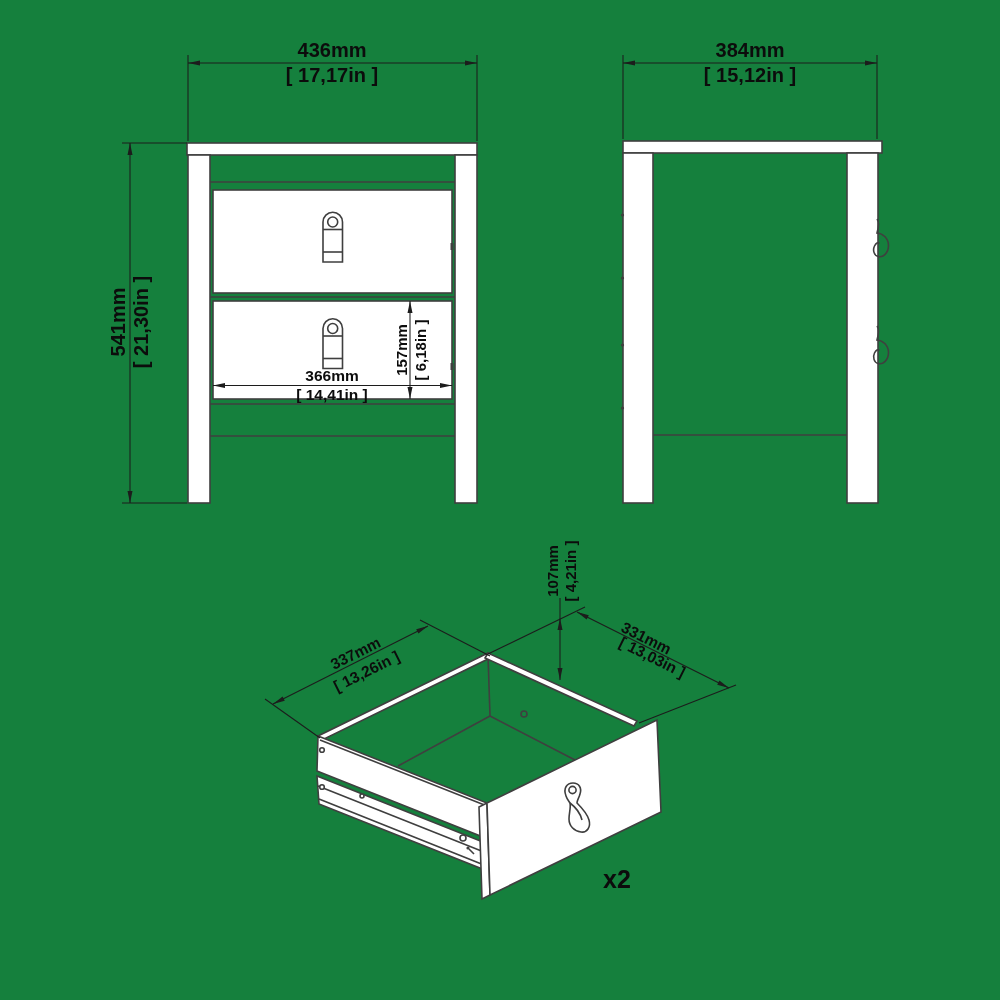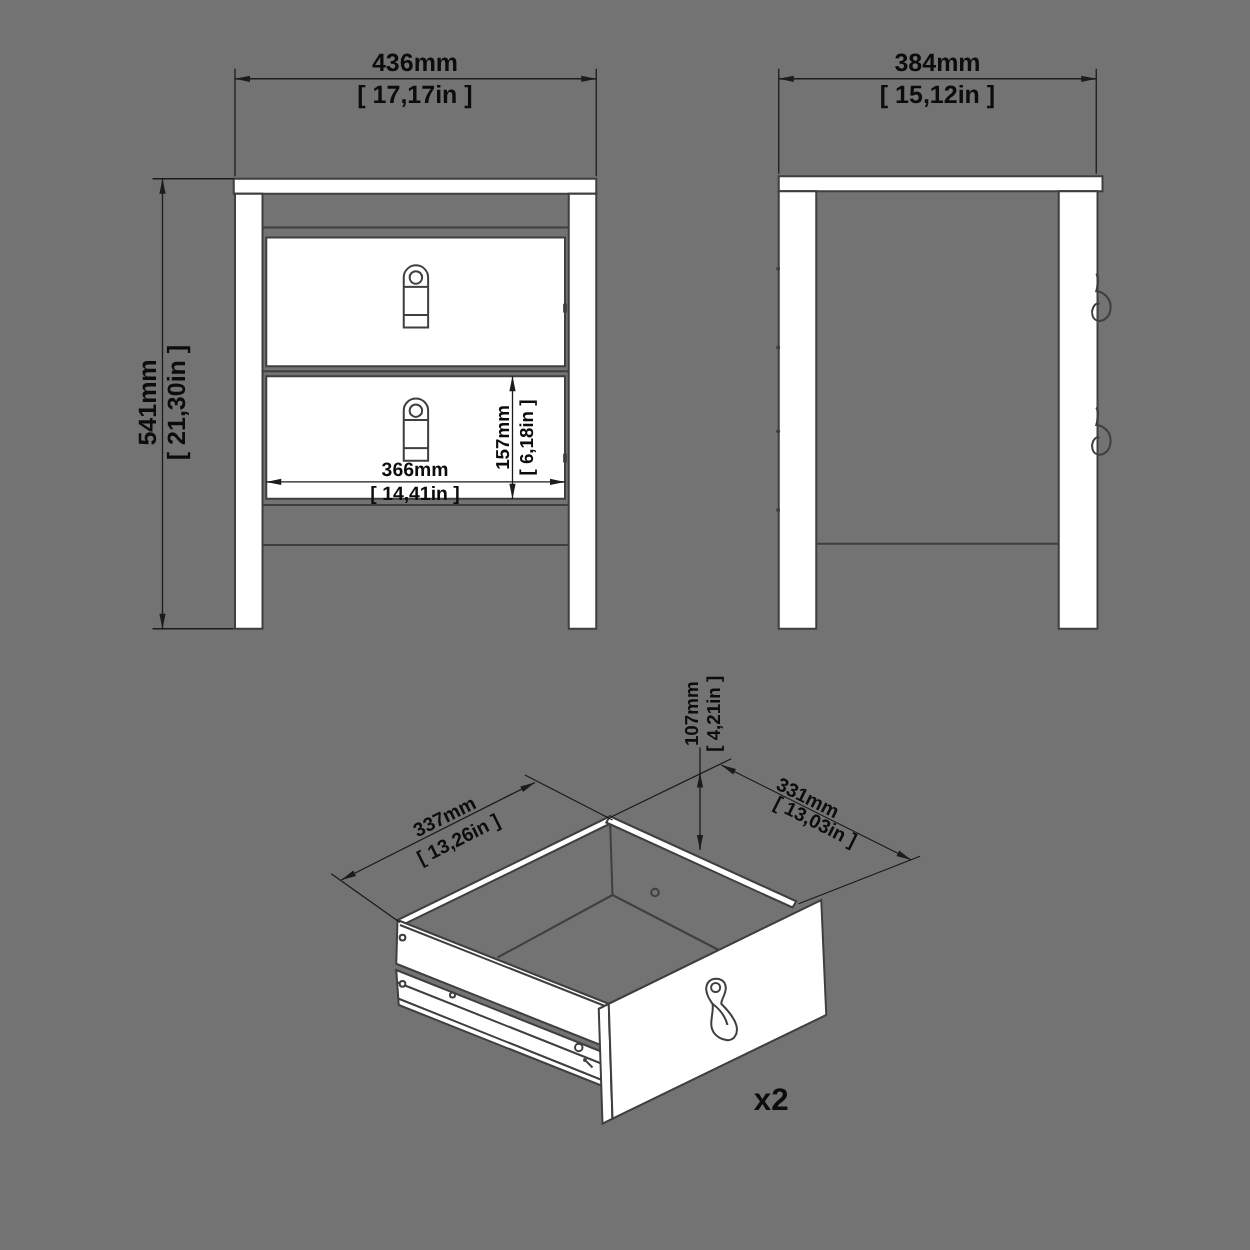--- a/index.html
+++ b/index.html
@@ -1,16 +1,16 @@
 <!DOCTYPE html>
 <html><head>
 <meta charset="utf-8">
 <style>
   html,body{margin:0;padding:0;background:#ffffff;}
-  .sheet{position:relative;width:1000px;height:1000px;background:#737373;overflow:hidden;
+  .sheet{position:relative;width:1000px;height:1000px;background:#15803d;overflow:hidden;
          font-family:"Liberation Sans","DejaVu Sans",sans-serif;text-decoration:underline;}
   svg{position:absolute;left:0;top:0;}
   svg text{font-family:"Liberation Sans","DejaVu Sans",sans-serif;font-weight:700;fill:#0c0c0c;}
   .obj{stroke:#3f3f3f;stroke-width:1.6;fill:none;}
   .objf{stroke:#3f3f3f;stroke-width:1.6;fill:#ffffff;}
   .dim{stroke:#1c1c1c;stroke-width:1.05;fill:none;}
   .arr{fill:#1c1c1c;stroke:none;}
   .dot{fill:#3f3f3f;stroke:none;}
 </style>
 </head>

